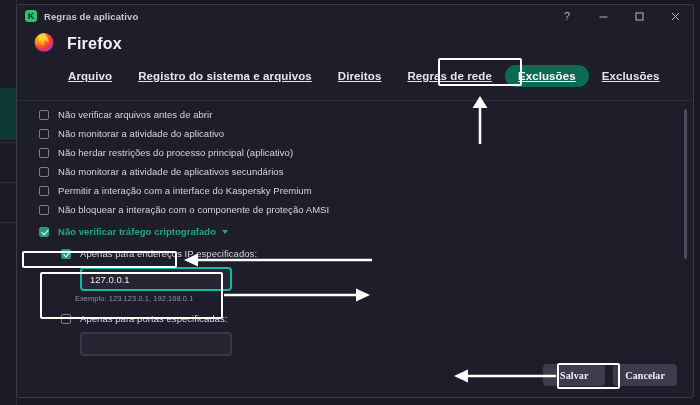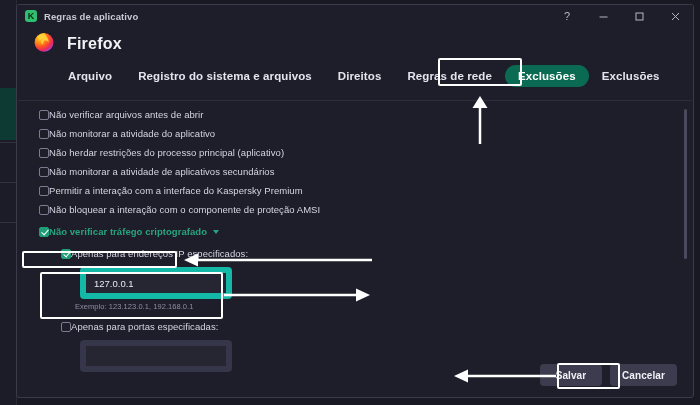--- a/index.html
+++ b/index.html
@@ -127,20 +127,21 @@
     gap: 0px;
   }
   .tab {
     font-size: 11.5px;
     font-weight: bold;
     color: #e4e4ee;
     padding: 5px 13px;
     border-radius: 12px;
     white-space: nowrap;
     letter-spacing: 0.1px;
+    text-decoration: underline;
   }
   .tab.active {
     background: #0b6b52;
     color: #ffffff;
   }
 
   #tabs-underline {
     position: absolute;
     left: 1px; right: 1px;
     top: 95px;
@@ -183,43 +184,44 @@
     border: solid #ffffff;
     border-width: 0 1.6px 1.6px 0;
     transform: rotate(42deg);
   }
   .cb.dim {
     border-color: #4b4b5e;
   }
   .opt-label {
     font-size: 9.5px;
     color: #d6d6e2;
+    margin-left: 9px;
     letter-spacing: 0.05px;
     white-space: nowrap;
   }
   .opt-label.dim { color: #6a6a80; }
   .opt-label.green { color: #28a37f; font-weight: bold; }
   .indent { padding-left: 18px; }
 
   .chevron {
     margin-left: 6px;
     width: 0; height: 0;
     border-left: 3.5px solid transparent;
     border-right: 3.5px solid transparent;
     border-top: 4px solid #28a37f;
     flex: none;
   }
 
   
   .sub-block { padding-left: 22px; }
   .field {
     width: 152px;
-    height: 32px;
+    height: 24px;
     background: #262633;
-    border: 6px solid #14b8a6;
+    border: 2px solid #14b8a6;
     border-radius: 4px;
     box-sizing: border-box;
     display: flex;
     align-items: center;
     padding-left: 8px;
     font-size: 9.5px;
     color: #e8e8f2;
     margin-top: 4px;
   }
   .field.plain {
@@ -252,20 +254,21 @@
     position: absolute;
     left: 0; bottom: 0;
     width: 678px;
     height: 44px;
     display: flex;
     align-items: center;
     justify-content: flex-end;
     padding-right: 18px;
     box-sizing: border-box;
     gap: 8px;
+    font-family: Liberation Serif, serif;
   }
   .btn {
     min-width: 62px;
     height: 22px;
     border-radius: 4px;
     background: #3c3c4e;
     color: #f0f0f7;
     font-size: 10px;
     font-weight: bold;
     display: flex;

